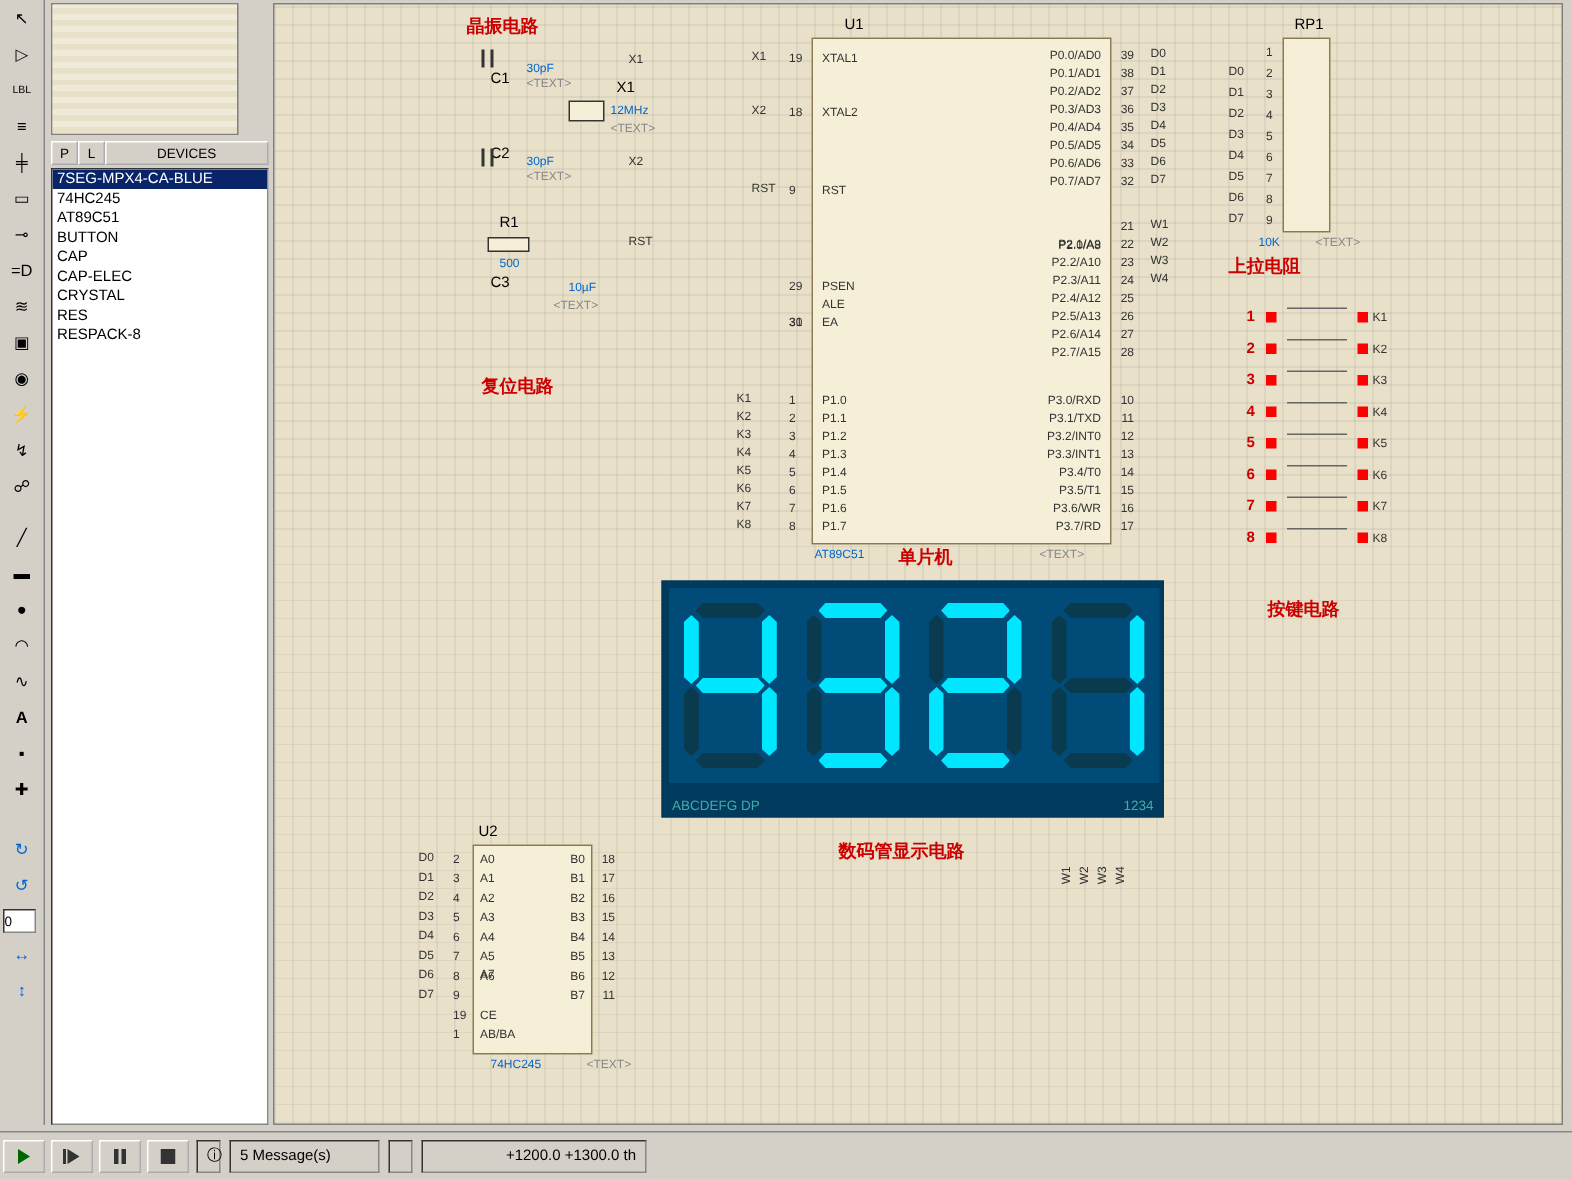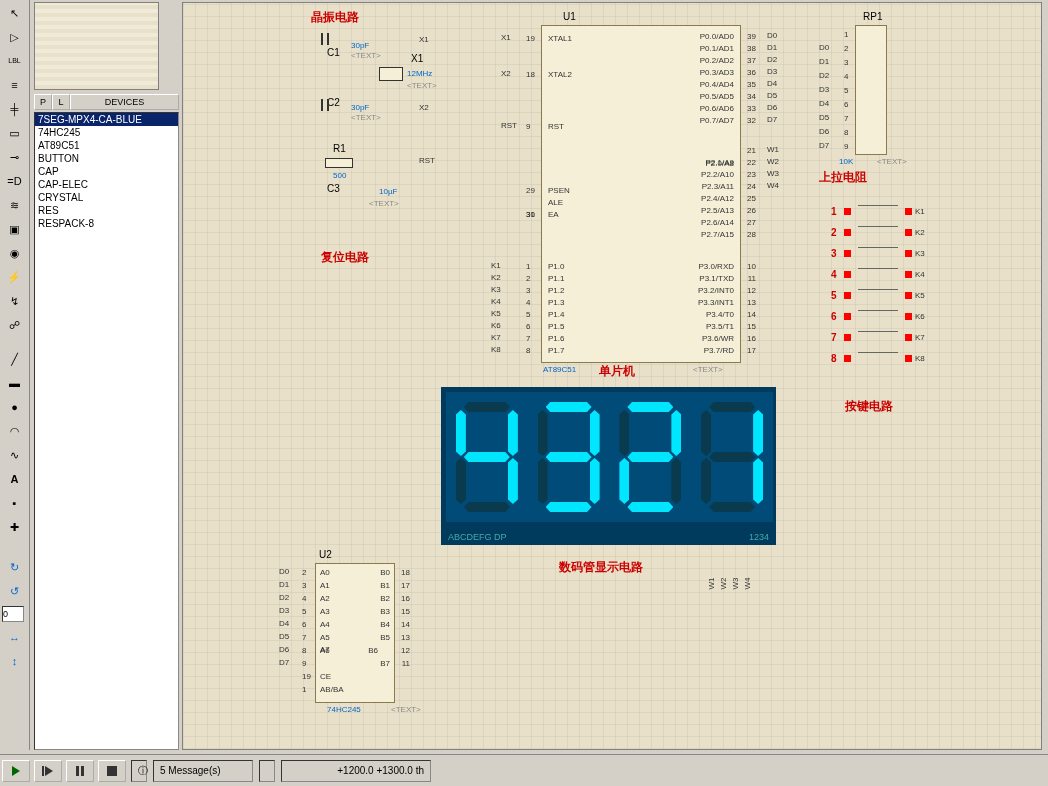--- a/index.html
+++ b/index.html
@@ -352,21 +352,21 @@
         <div class="pin-lbl" style="right: 4px; top: 17px;">B1</div>
         <div class="pin-num" style="right: -16px; top: 17px;">17</div>
         <div class="pin-lbl" style="right: 4px; top: 30px;">B2</div>
         <div class="pin-num" style="right: -16px; top: 30px;">16</div>
         <div class="pin-lbl" style="right: 4px; top: 43px;">B3</div>
         <div class="pin-num" style="right: -16px; top: 43px;">15</div>
         <div class="pin-lbl" style="right: 4px; top: 56px;">B4</div>
         <div class="pin-num" style="right: -16px; top: 56px;">14</div>
         <div class="pin-lbl" style="right: 4px; top: 69px; padding-left: 29px;">B5</div>
         <div class="pin-num" style="right: -16px; top: 69px;">13</div>
-        <div class="pin-lbl" style="right: 16px; top: 82px;">B6</div>
+        <div class="pin-lbl" style="right: 4px; top: 82px;">B6</div>
         <div class="pin-num" style="right: -16px; top: 82px;">12</div>
         <div class="pin-lbl" style="right: 4px; top: 95px;">B7</div>
         <div class="pin-num" style="right: -16px; top: 95px;">11</div>
       </div>
   </div>
   <div class="pin-lbl" style="left:144px;top:702px;color:#06c">74HC245</div>
   <div class="pin-lbl" style="left:208px;top:702px;color:#888">&lt;TEXT&gt;</div>
   <div id="u2-nets">
       <div class="pin-lbl" style="left: 96px; top: 564px;">D0</div>
       <div class="pin-lbl" style="left: 96px; top: 577px;">D1</div>

